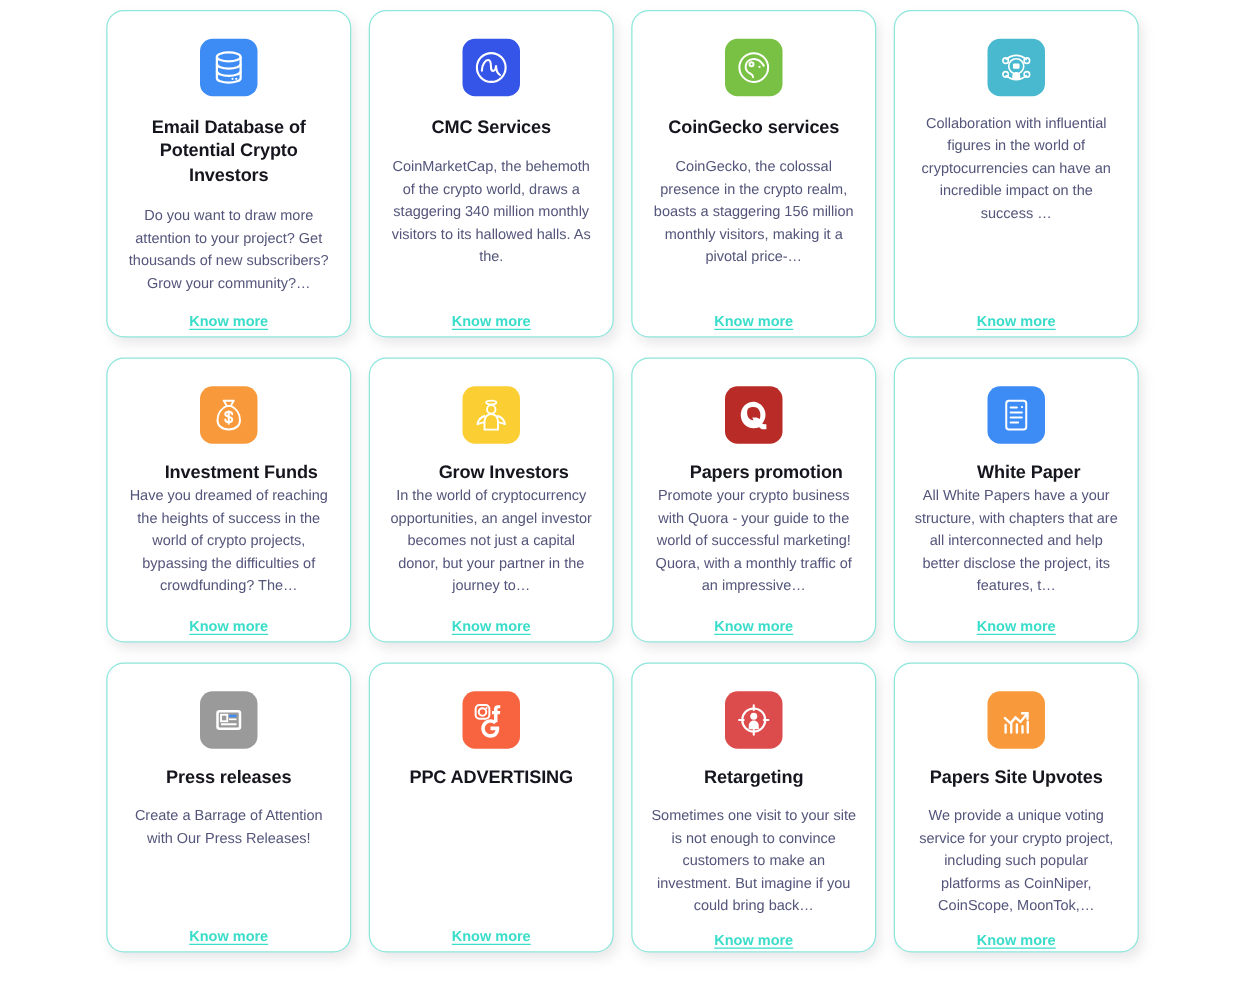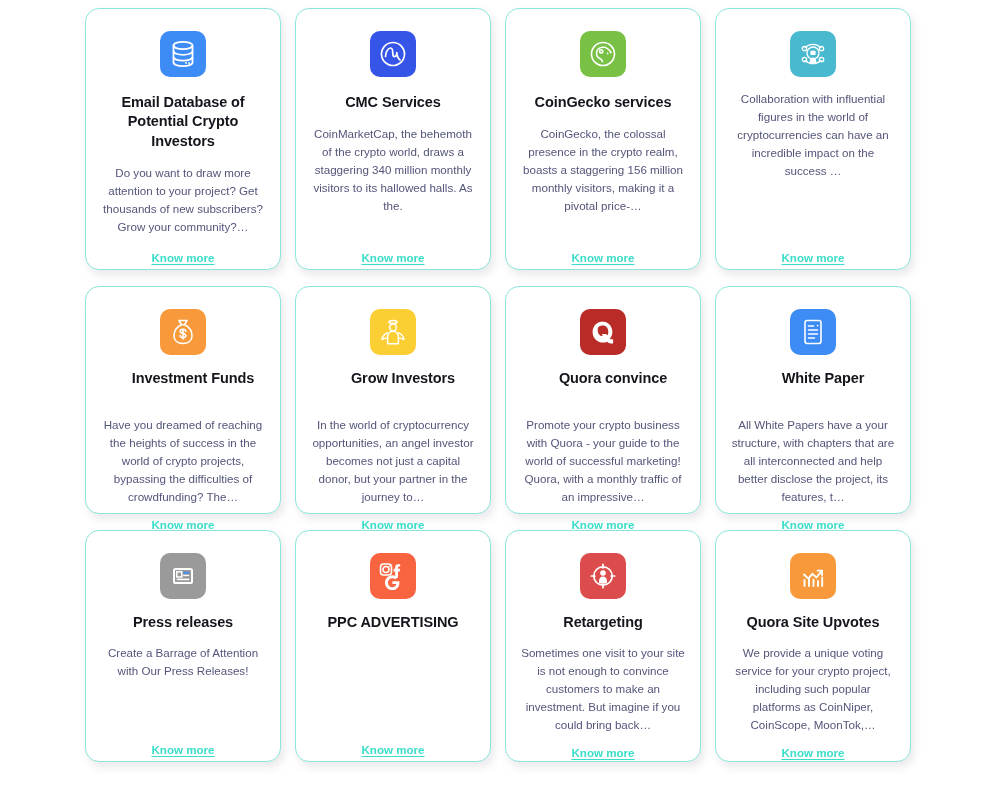--- a/index.html
+++ b/index.html
@@ -76,21 +76,21 @@
     font-weight: bold;
     color: #39ddc9;
     text-decoration: underline;
     text-underline-offset: 2px;
     cursor: pointer;
   }
 
   
   .row1 .card-desc { margin-top: 13px; }
   .row2 .card-title { margin-top: 14px; margin-left: 20px; }
-  .row2 .card-desc  { margin-top: 28px; }
+  .row2 .card-desc  { margin-top: 0; }
   .row3 .card-title { margin-top: 14px; }
   .row3 .card-desc  { margin-top: 12px; text-align: center; }
 </style>
 </head>
 <body>
 
 <div id="grid">
 
   <div class="card row1">
     <div class="icon-box" style="background:#3d8bf5">
@@ -191,21 +191,21 @@
       <a class="know-more">Know more</a>
     </div>
   </div>
 
   <div class="card row2">
     <div class="icon-box" style="background:#b92b27">
       <svg width="30" height="30" viewBox="0 0 30 30">
         <path d="M15 4.4c-6 0-10.4 4.6-10.4 10.6S9 25.6 15 25.6c1.6 0 3-.3 4.3-.9.9 1 2 1.7 3.4 1.7h2.4v-4.1h-1.6c-.7 0-1.2-.2-1.7-.6 1.7-1.9 2.6-4.5 2.6-6.7 0-6-4.4-10.6-10.4-10.6zm0 4.2c3.2 0 5.3 2.6 5.3 6.4 0 1.2-.2 2.3-.6 3.2-.9-.8-2-1.3-3.4-1.3h-2.5l1 2.2c-.1 0-.2.01-.3.01-3 0-4.8-2.6-4.8-6.1S11.8 8.6 15 8.6z" fill="#fff"></path>
       </svg>
     </div>
-    <div class="card-title">Quora convince</div>
+    <div class="card-title">Papers promotion</div>
     <div class="card-desc">Promote your crypto business with Quora - your guide to the world of successful marketing! Quora, with a monthly traffic of an impressive…</div>
     <div class="know-more-wrap">
       <a class="know-more">Know more</a>
     </div>
   </div>
 
   <div class="card row2">
     <div class="icon-box" style="background:#3d8bf5">
       <svg width="26" height="30" viewBox="0 0 26 30" fill="none" stroke="#fff" stroke-width="1.6">
         <rect x="5" y="3.5" width="16" height="23" rx="2.2"></rect>
@@ -272,20 +272,20 @@
   </div>
 
   <div class="card row3">
     <div class="icon-box" style="background:#f89a3c">
       <svg width="30" height="30" viewBox="0 0 30 30" fill="none" stroke="#fff" stroke-width="1.9" stroke-linecap="round">
         <path d="M6 13.5l4.4 4.2 4-4.8 4 3.6 5.2-6.4"></path>
         <path d="M19.6 9.6h4.4v4.4"></path>
         <path d="M6.5 25v-6M11 25v-7.2M15.5 25v-6.4M20 25v-5M24.2 25v-8.6"></path>
       </svg>
     </div>
-    <div class="card-title">Quora Site Upvotes</div>
+    <div class="card-title">Papers Site Upvotes</div>
     <div class="card-desc">We provide a unique voting service for your crypto project, including such popular platforms as CoinNiper, CoinScope, MoonTok,…</div>
     <div class="know-more-wrap">
       <a class="know-more">Know more</a>
     </div>
   </div>
 
 </div>
 
 </body></html>

